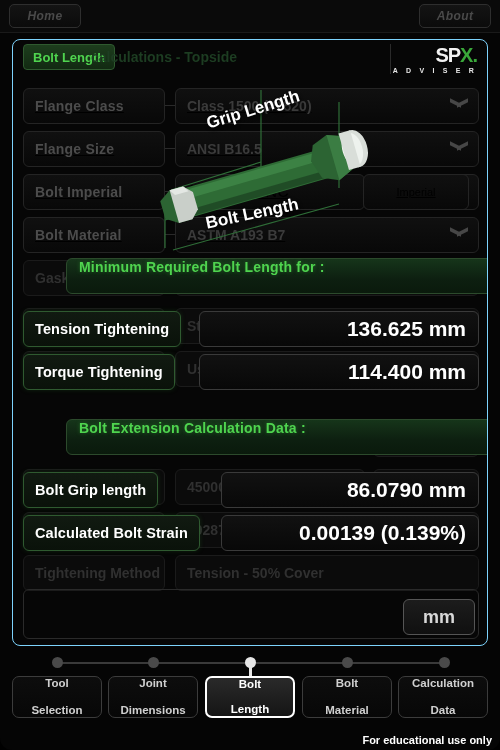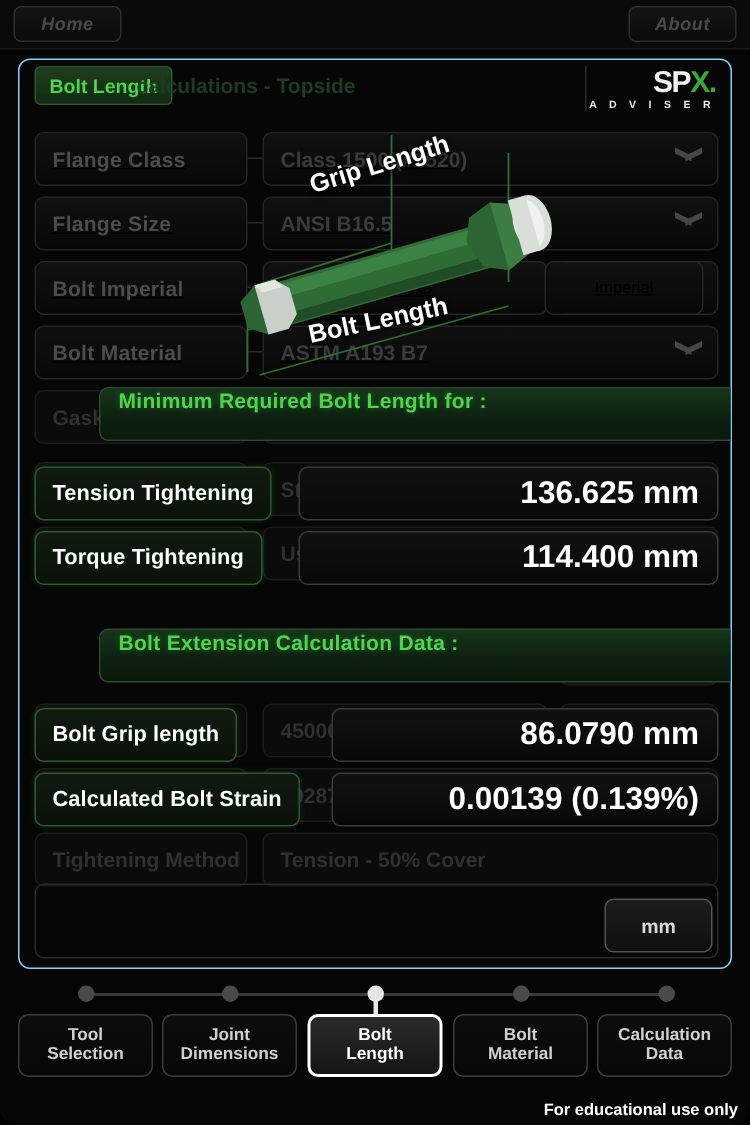--- a/index.html
+++ b/index.html
@@ -197,21 +197,21 @@
     display: flex; align-items: center; padding-left: 11px;
   }
   .gcell span { color: #303030; font-size: 14px; font-weight: bold; }
 
   
   #unit-button {
     position: absolute; right: 12px; bottom: 10px;
     width: 72px; height: 36px;
     border: 1px solid #555; border-radius: 6px;
     background: linear-gradient(#1c1c1c, #101010);
-    color: #d8d8d8; font-size: 13px; font-weight: bold;
+    color: #d8d8d8; font-size: 18px; font-weight: bold;
     display: flex; align-items: center; justify-content: center;
   }
   .unit-frame {
     position: absolute; left: 10px; bottom: 6px;
     width: 456px; height: 50px;
     border: 1px solid #2a2a2a; border-radius: 6px;
   }
 
   
   .bolt-art {
@@ -248,21 +248,21 @@
   
   .nav { position: absolute; left: 0; top: 676px; width: 500px; height: 46px; }
   .navbtn {
     position: absolute; top: 0;
     width: 90px; height: 42px;
     border: 1px solid #3c3c3c; border-radius: 7px;
     background: linear-gradient(#0d0d0d, #070707);
     color: #d0d0d0;
     font-size: 11.5px; line-height: 13px; font-weight: bold;
     display: flex; flex-direction: column;
-    align-items: center; justify-content: center;
+    align-items: center; justify-content: space-between;
     text-align: center;
   }
   .navbtn.active {
     border: 2px solid #ffffff;
     background: linear-gradient(#2a2a2a, #151515);
     color: #ffffff;
   }
 
   #footer-note {
     position: absolute; right: 8px; bottom: 4px;

